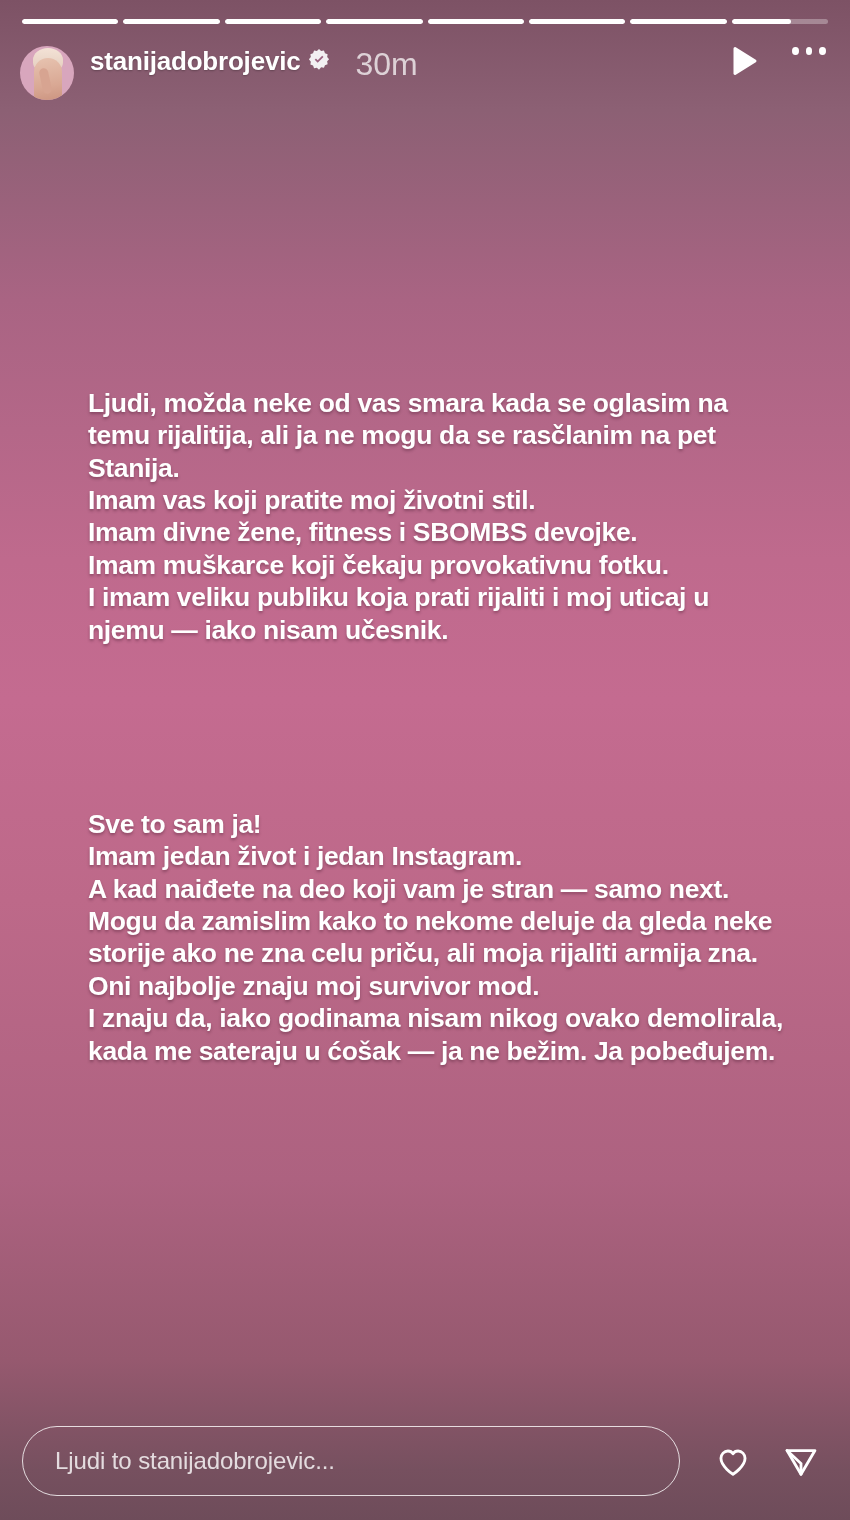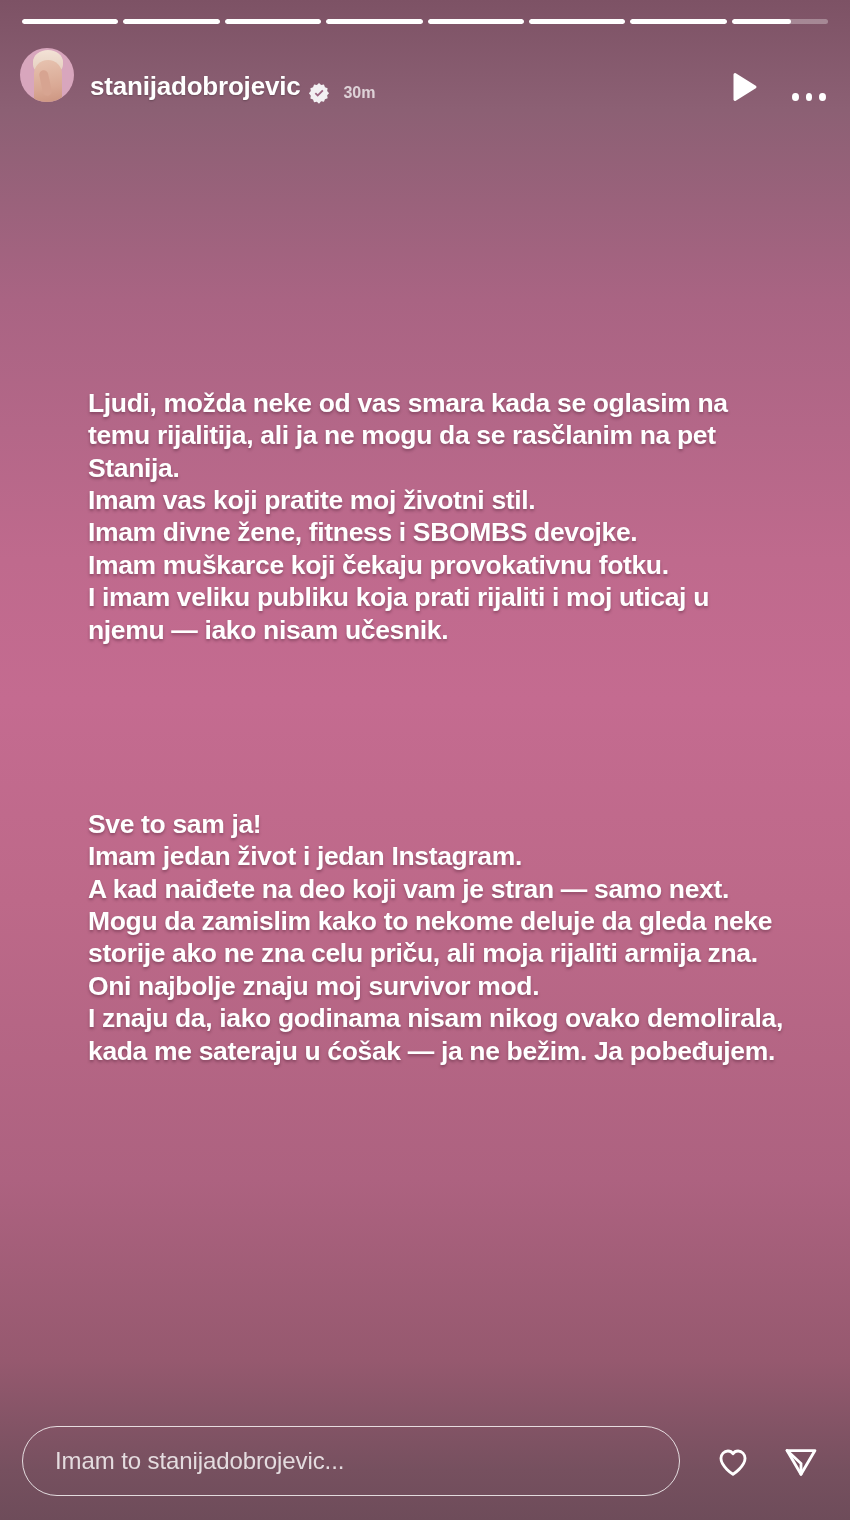--- a/index.html
+++ b/index.html
@@ -55,21 +55,21 @@
   }
 
   
   .header {
     position: absolute;
     top: 46px;
     left: 20px;
     right: 20px;
     height: 56px;
     display: flex;
-    align-items: flex-end;
+    align-items: flex-start;
   }
   .avatar {
     width: 54px;
     height: 54px;
     border-radius: 50%;
     overflow: hidden;
     flex: 0 0 auto;
     background: #d8a6bd;
     position: relative;
   }
@@ -113,24 +113,24 @@
   .verified {
     margin-left: 8px;
     width: 22px;
     height: 22px;
     flex: 0 0 auto;
     display: inline-block;
     position: relative;
     top: 2px;
   }
   .timestamp {
-    margin-left: 13px;
+    margin-left: 25px;
     color: rgba(255,255,255,0.72);
-    font-size: 16px;
-    font-weight: 700;
+    font-size: 32px;
+    font-weight: 400;
     white-space: nowrap;
   }
   .header-spacer { flex: 1 1 auto; }
   .play-btn {
     width: 26px;
     height: 30px;
     margin-right: 34px;
     flex: 0 0 auto;
   }
   .more-btn {
@@ -293,21 +293,21 @@
 Mogu da zamislim kako to nekome deluje da gleda neke storije ako ne zna celu priču, ali moja rijaliti armija zna.
 Oni najbolje znaju moj survivor mod.
 I znaju da, iako godinama nisam nikog ovako demolirala, kada me sateraju u ćošak — ja ne bežim. Ja pobeđujem.</p>
     <div class="gap"></div>
     <div class="gap"></div>
     <p></p>
   </div>
 
   <div class="reply-bar">
     <div class="reply-input">
-      <span>Imam to stanijadobrojevic...</span>
+      <span>Ljudi to stanijadobrojevic...</span>
     </div>
     <div class="reply-actions">
       <span class="icon-btn">
         <svg viewBox="0 0 24 24" width="38" height="38">
           <path fill="none" stroke="#ffffff" stroke-width="1.8" stroke-linejoin="round" d="M12 20.4s-7.6-4.9-7.6-10.1c0-2.6 2-4.6 4.4-4.6 1.7 0 2.7.9 3.2 1.7.5-.8 1.5-1.7 3.2-1.7 2.4 0 4.4 2 4.4 4.6 0 5.2-7.6 10.1-7.6 10.1z"></path>
         </svg>
       </span>
       <span class="icon-btn">
         <svg viewBox="0 0 24 24" width="38" height="38">
           <path fill="none" stroke="#ffffff" stroke-width="1.8" stroke-linejoin="round" stroke-linecap="round" d="M3.2 5.4 L20.8 5.4 L12 20.4 Z"></path>

